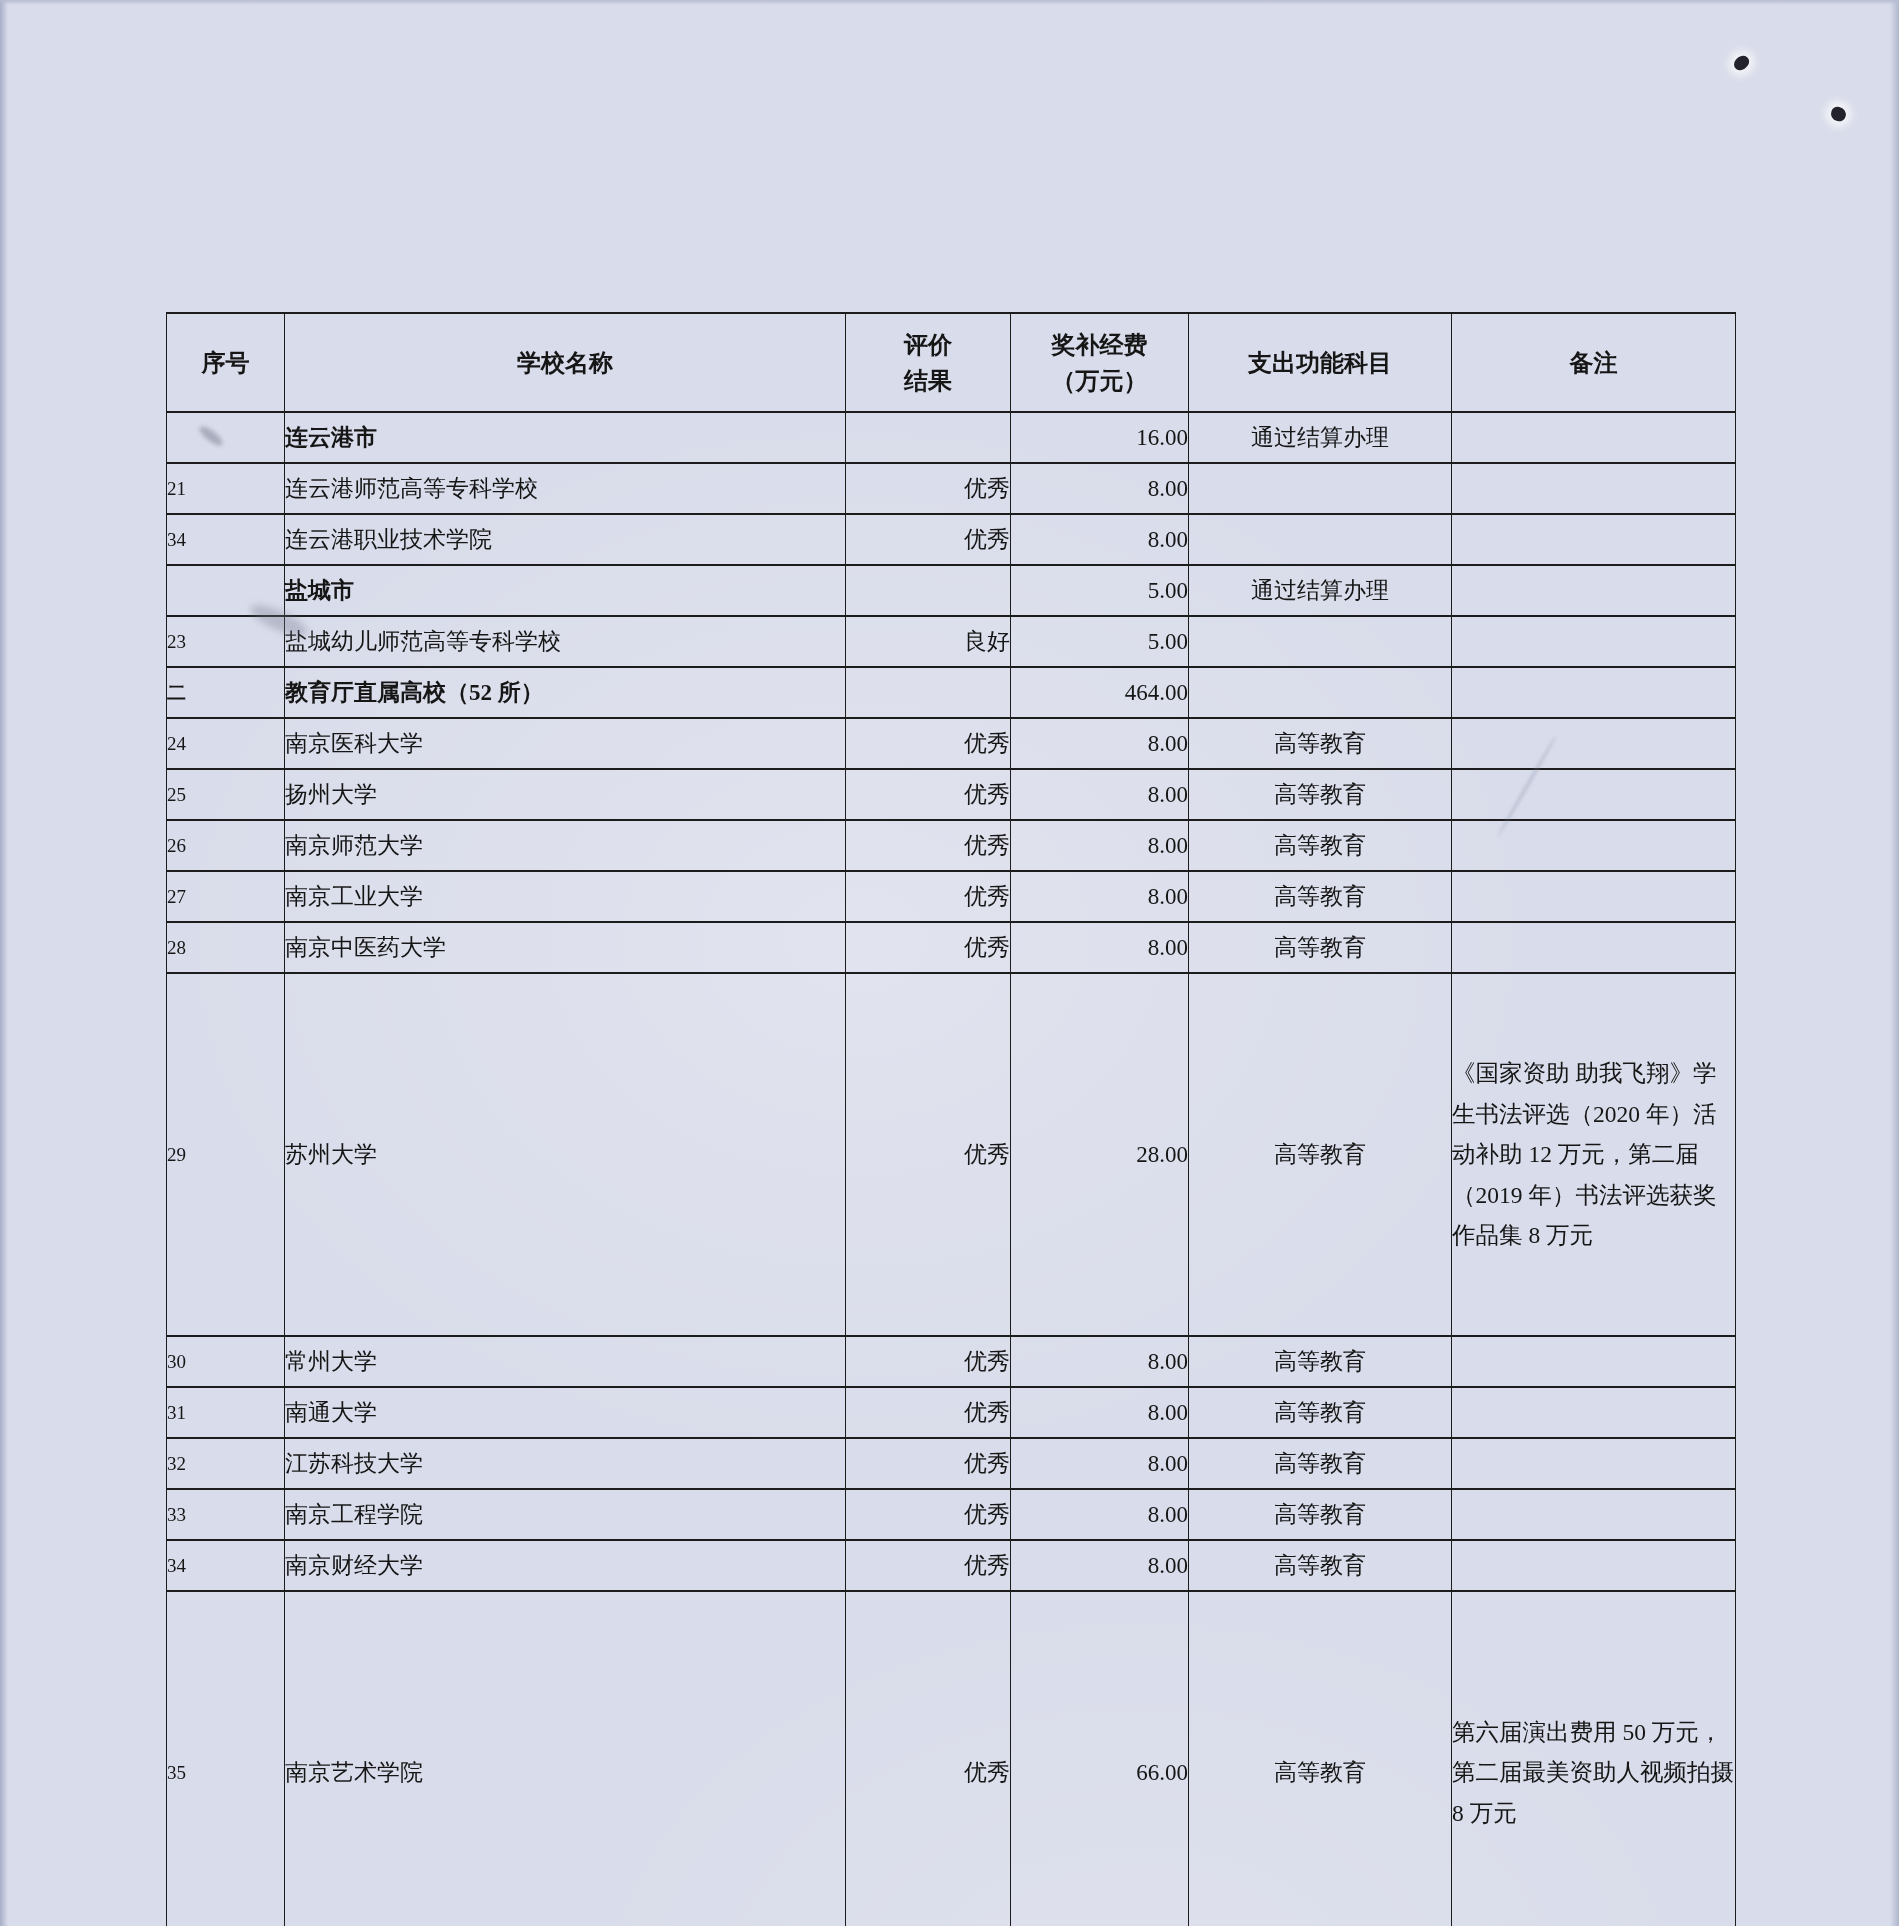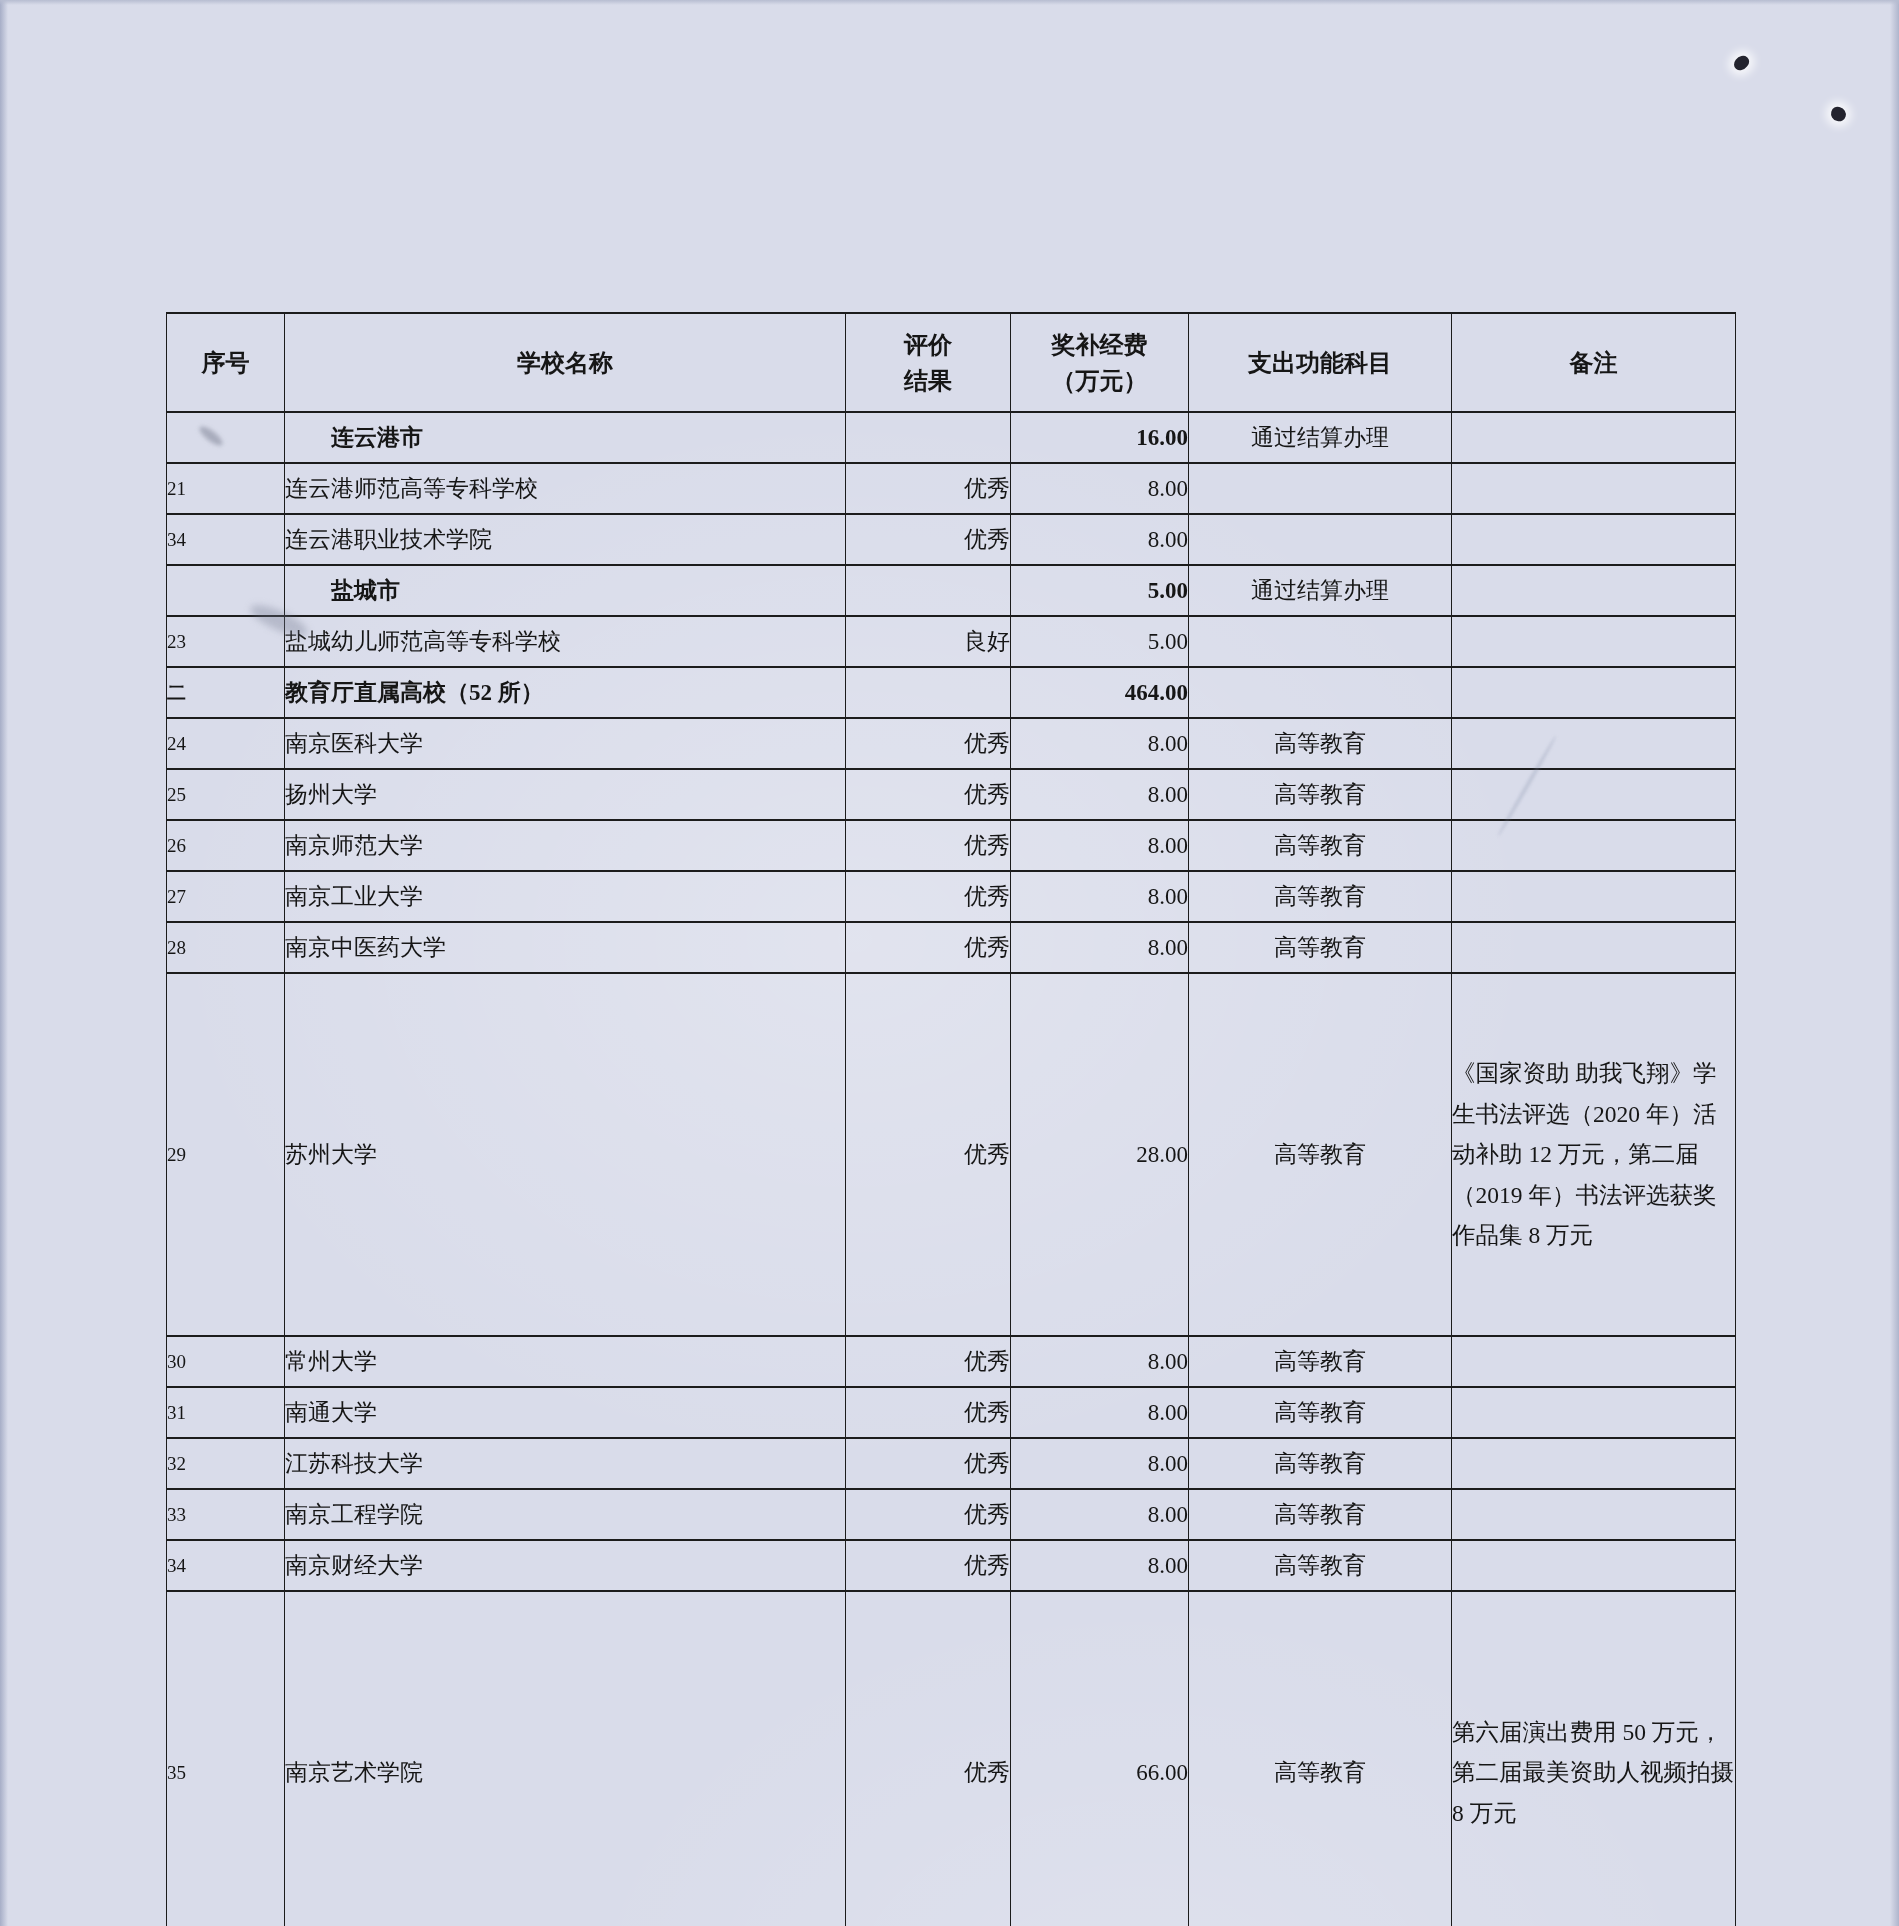--- a/index.html
+++ b/index.html
@@ -48,22 +48,22 @@
   table.funding thead tr{height:99px;margin-left:22px;}
   table.funding th{font-weight:bold;text-align:center;font-size:24px;line-height:1.5;}
   tr.h-std{height:51px;}
   tr.h-tall-a{height:363px;}
   td.c-seq{text-align:left;font-size:19px;}
   td.c-name{text-align:left;padding-left:13px;}
   td.c-result{text-align:right;}
   td.c-amount{text-align:right;padding-right:17px;}
   td.c-subject{text-align:center;}
   td.c-remark{text-align:left;padding:8.5px 14px 8.5px 17.7px;font-size:23.5px;line-height:1.72;vertical-align:middle;}
-  tr.city td.c-name{padding-left:46px;font-weight:bold;margin-top:40px;}
-  tr.city td.c-amount, tr.section td.c-amount{font-weight:bold;}
+  tr.city td.c-name{font-weight:bold;margin-top:40px;}
+  tr.city td.c-amount, tr.section td.c-amount{font-weight:normal;}
   tr.section td.c-name{font-weight:bold;margin-left:20px;}
   tr.section td.c-seq{font-weight:bold;}
 </style>
 </head>
 <body>
 
 <div class="page">
   <div class="sheen"></div>
 
   <table class="funding">

